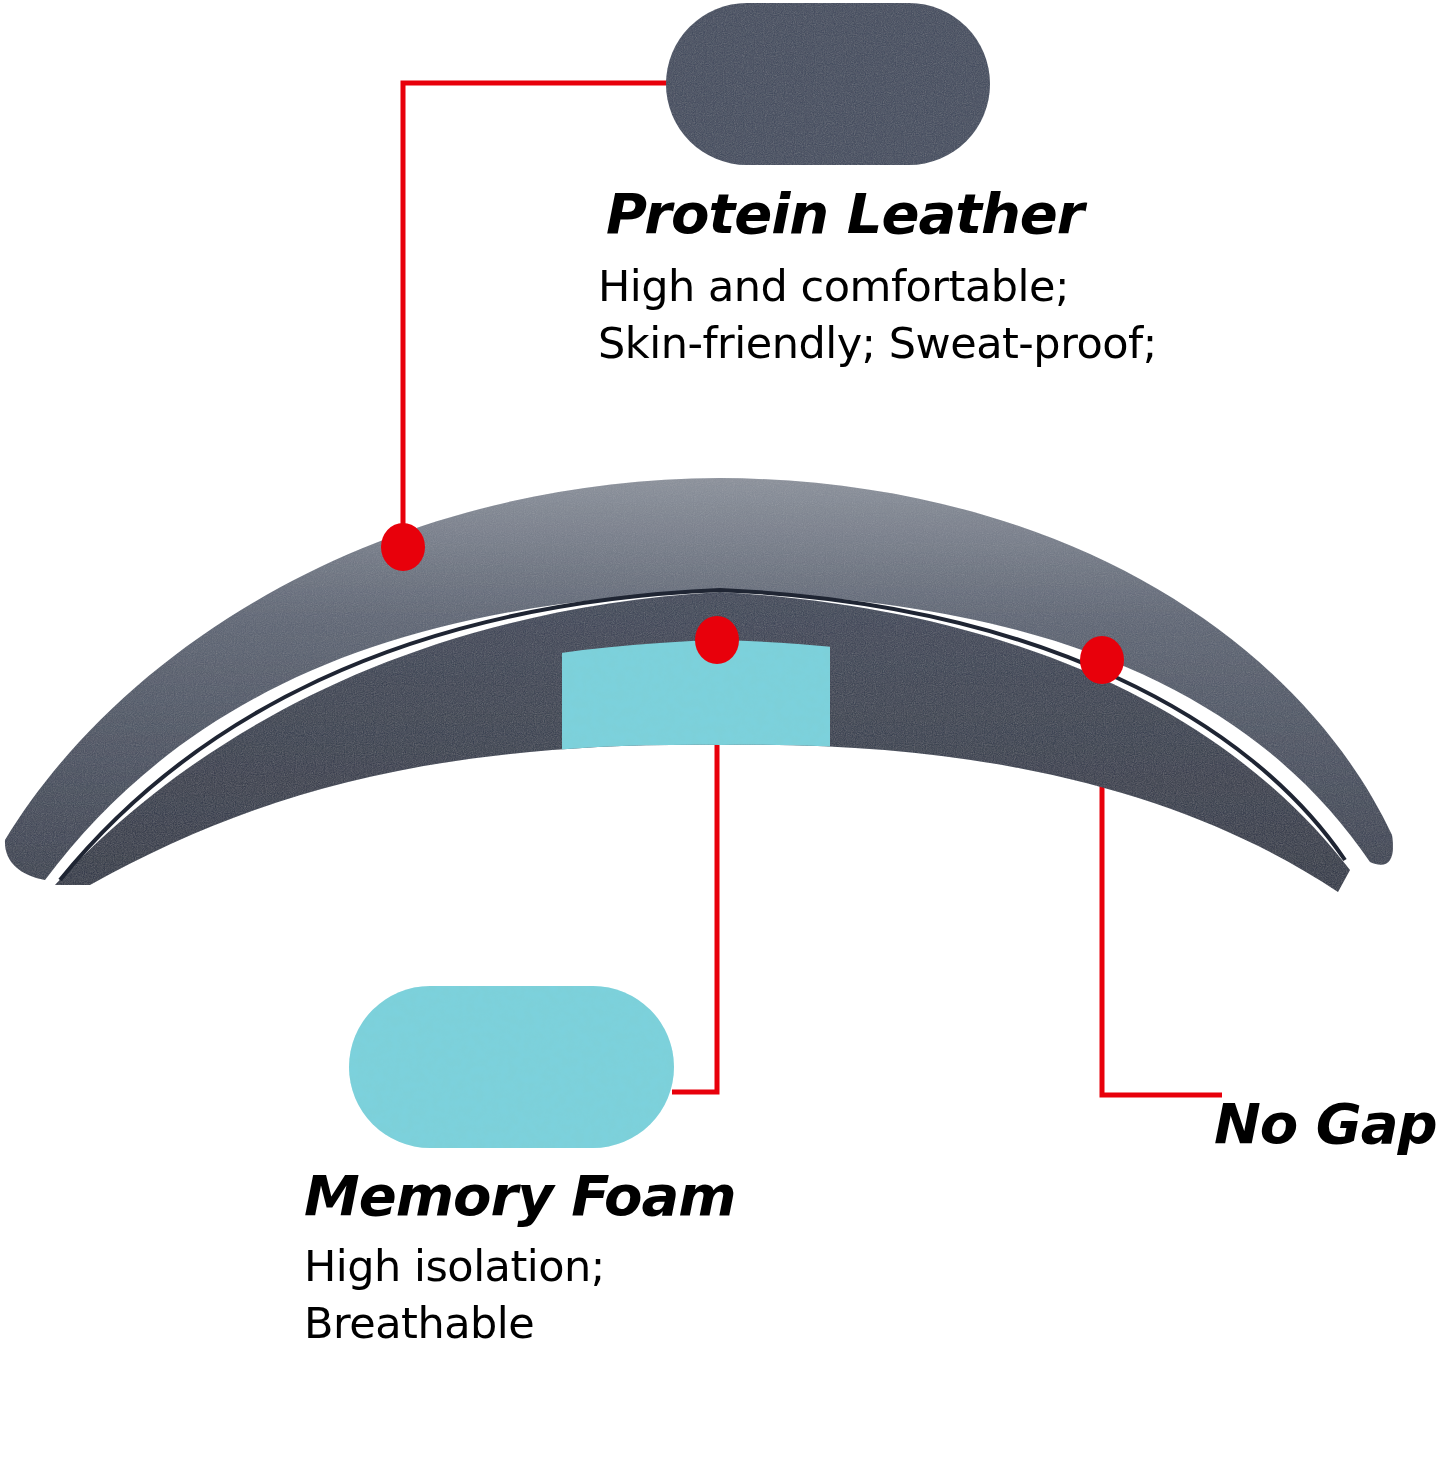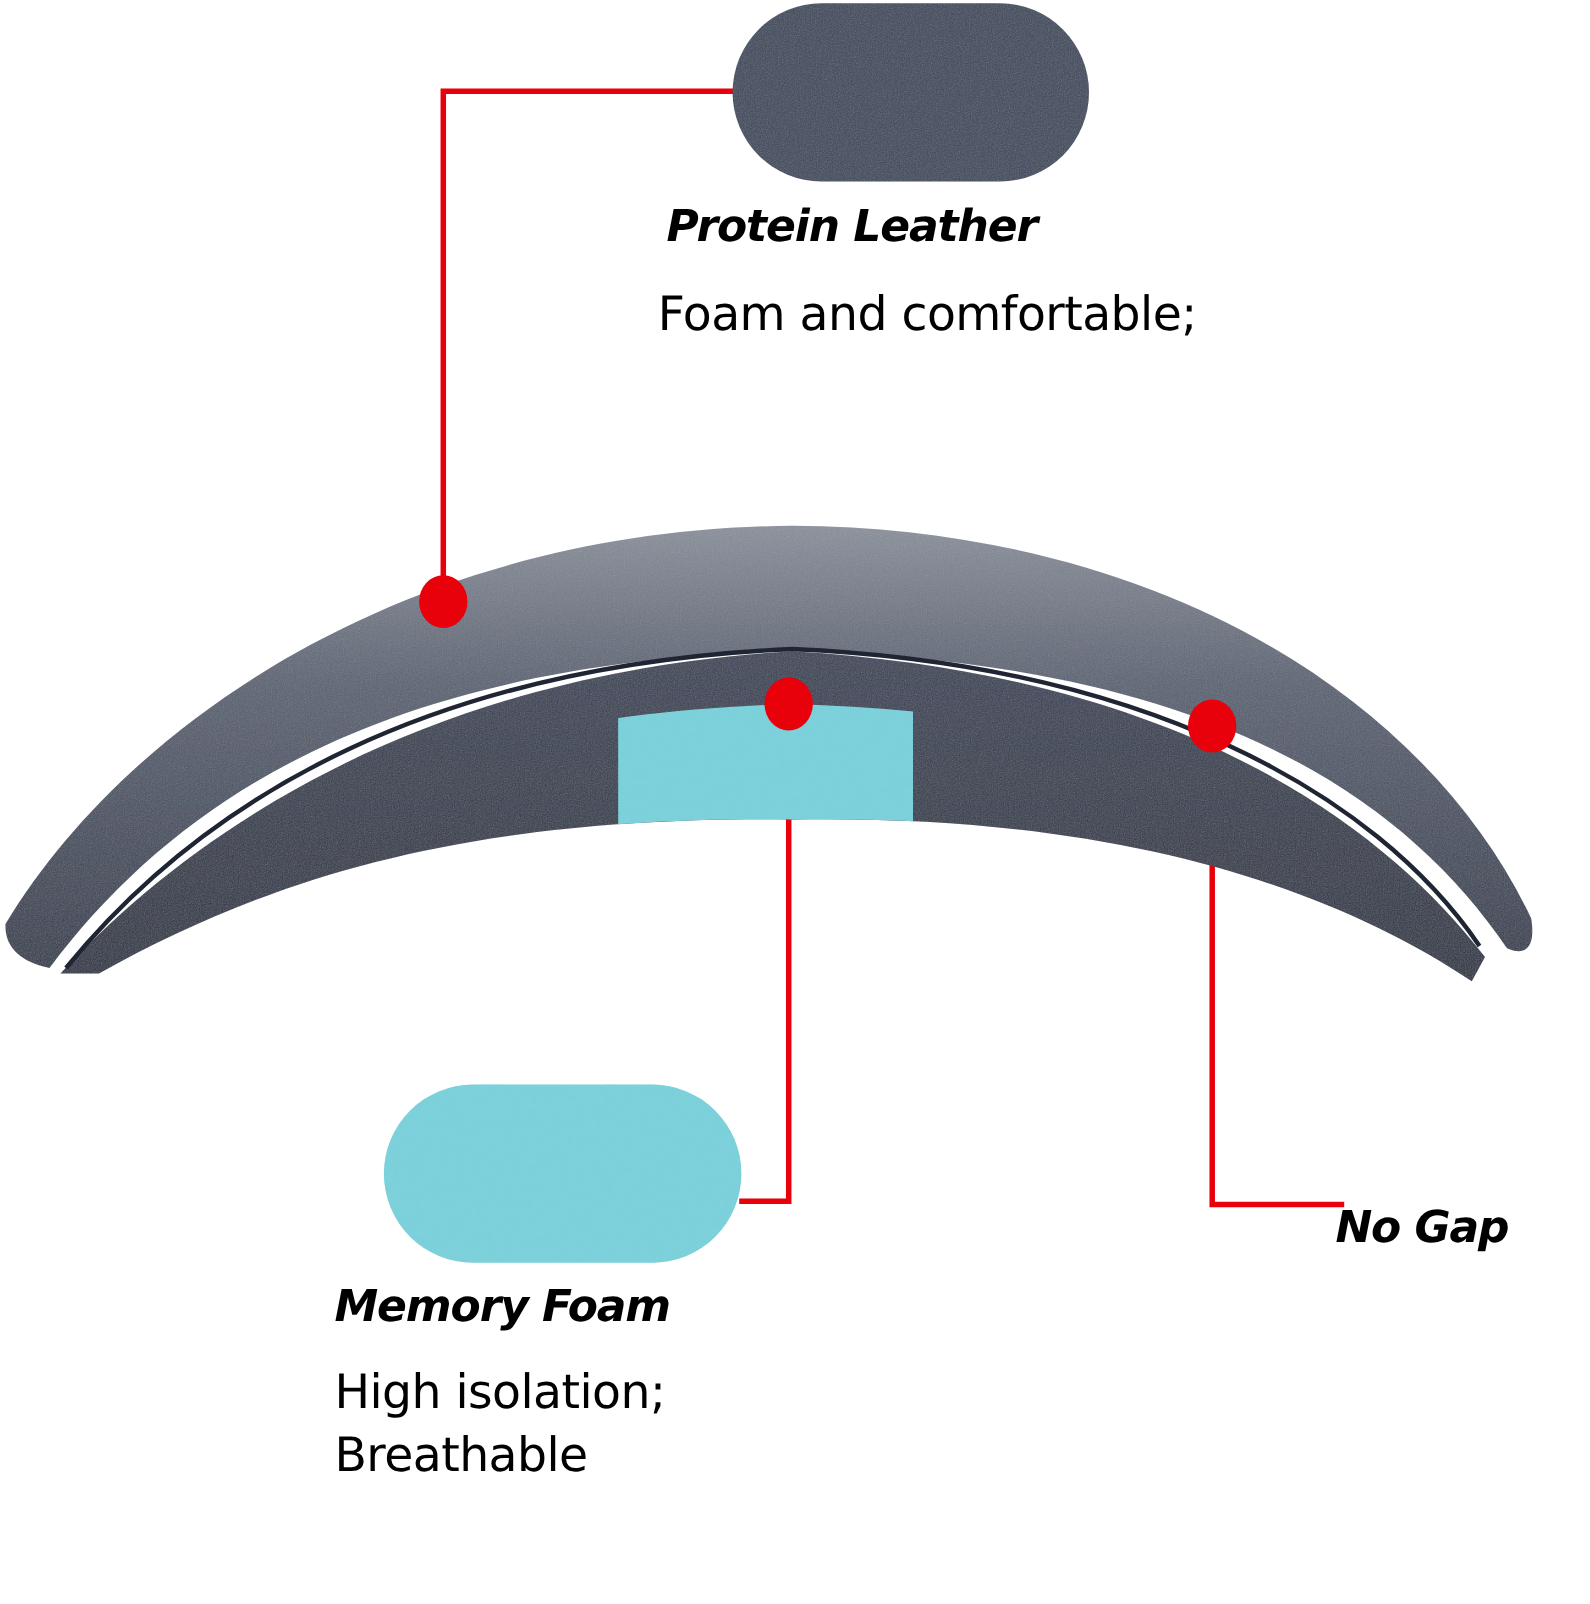--- a/index.html
+++ b/index.html
@@ -1,19 +1,19 @@
 <!DOCTYPE html>
 <html><head>
 <meta charset="utf-8">
 <style>
   html, body { margin:0; padding:0; background:#ffffff; }
   body { width:1445px; height:1458px; position:relative; overflow:hidden;
          font-family:"DejaVu Sans", "Liberation Sans", sans-serif; color:#000; }
   svg.stage { position:absolute; left:0; top:0; }
-  .title { position:absolute; font-weight:bold; font-style:italic; font-size:40px; letter-spacing:-1px; line-height:1; white-space:nowrap; }
+  .title { position:absolute; font-weight:bold; font-style:italic; font-size:56px; letter-spacing:-1px; line-height:1; white-space:nowrap; }
   .desc { position:absolute; font-size:43px; line-height:57px; white-space:nowrap; letter-spacing:-0.5px; }
   .desc div { margin:0; }
 </style>
 </head>
 <body>
 
 <svg class="stage" width="1445" height="1458" viewBox="0 0 1445 1458">
   <defs>
     <filter id="grain" x="0" y="0" width="100%" height="100%">
       <feTurbulence type="fractalNoise" baseFrequency="0.9" numOctaves="2" seed="3" result="n"></feTurbulence>
@@ -73,21 +73,22 @@
 
   <rect x="349" y="986" width="325" height="162" rx="81" ry="81" fill="#7dd0d9" filter="url(#foamtex)"></rect>
 
   <ellipse cx="403" cy="547" rx="22" ry="24" fill="#e8000b"></ellipse>
   <ellipse cx="717" cy="640" rx="22" ry="24" fill="#e8000b"></ellipse>
   <ellipse cx="1102" cy="660" rx="22" ry="24" fill="#e8000b"></ellipse>
 </svg>
 
 <div class="title" style="left:606px; top:186px;">Protein Leather</div>
 <div class="desc" style="left:598px; top:258px;">
-  <div>Foam and comfortable;</div>
+  <div>High and comfortable;</div>
+  <div>Skin-friendly; Sweat-proof;</div>
 </div>
 
 <div class="title" style="left:304px; top:1168px;font-style:italic;">Memory Foam</div>
 <div class="desc" style="left:304px; top:1238px;">
   <div>High isolation;</div>
   <div>Breathable</div>
 </div>
 
 <div class="title" style="left:1214px; top:1068px;margin-top:28px;">No Gap</div>
 

